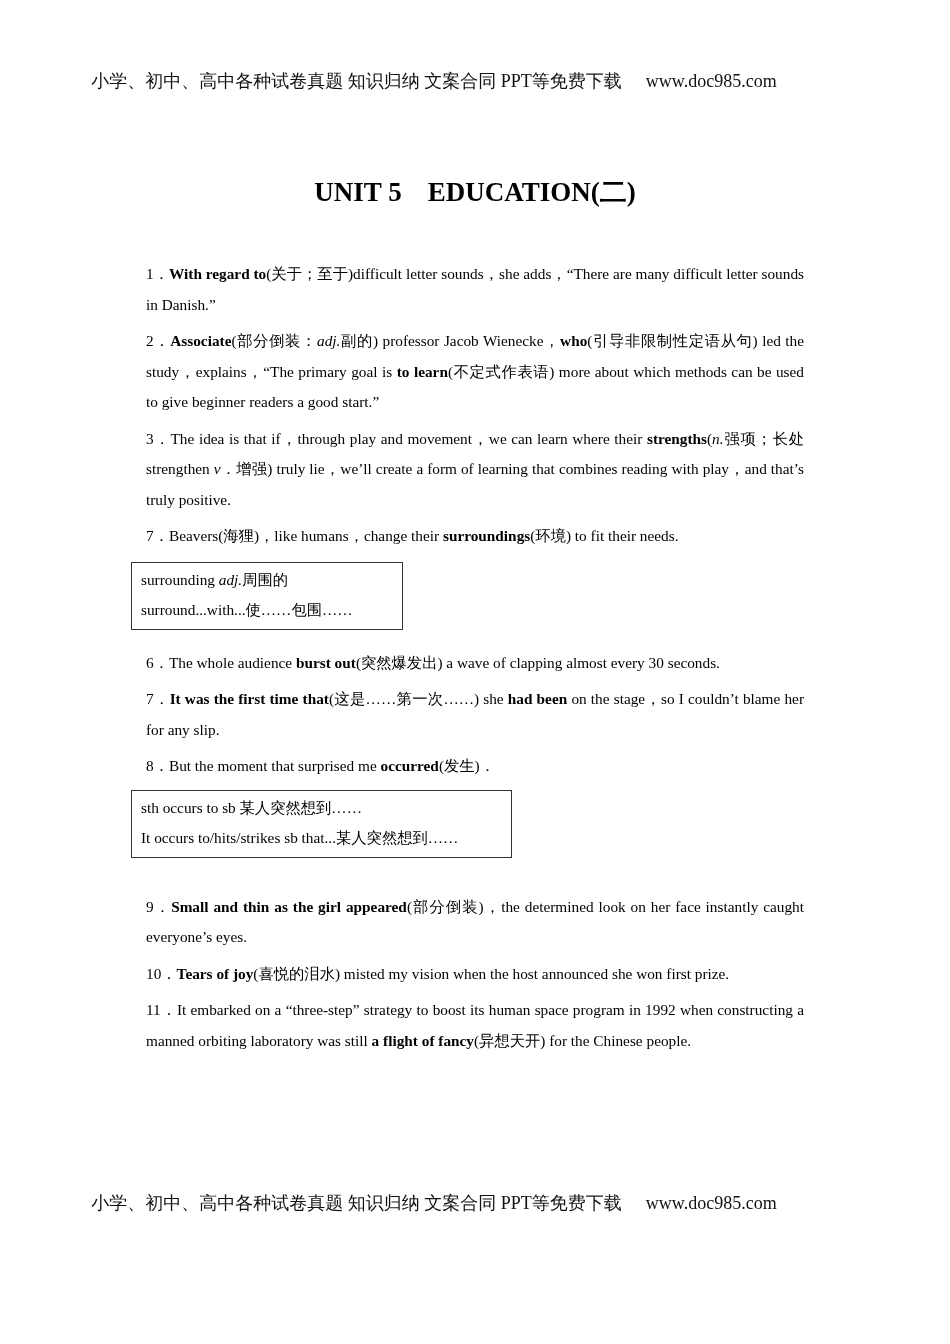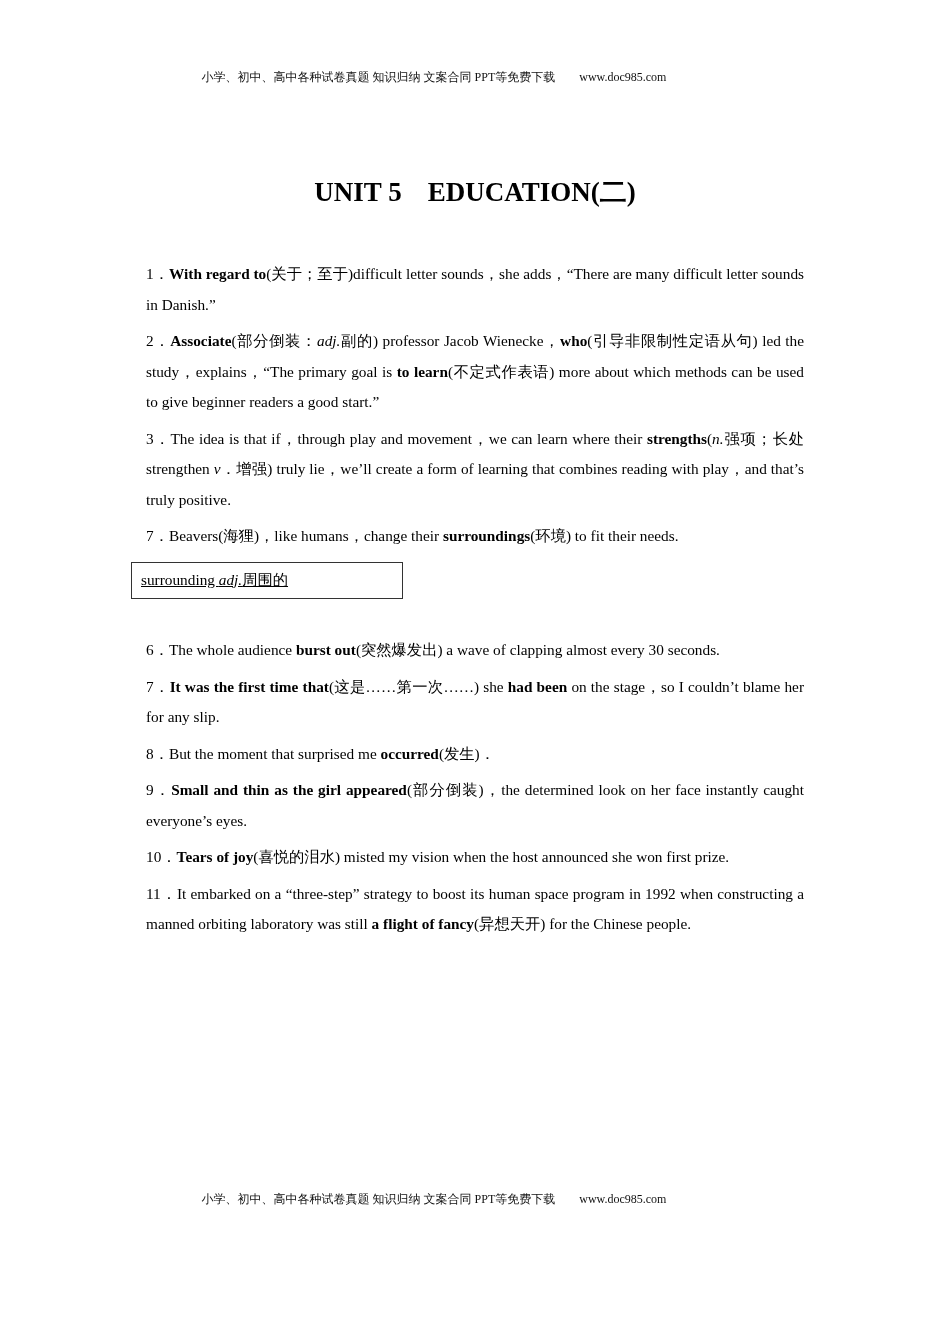--- a/index.html
+++ b/index.html
@@ -1,31 +1,31 @@
 <!DOCTYPE html>
 <html><head>
 <meta charset="utf-8">
 <style>
   html, body { margin: 0; padding: 0; background: #ffffff; }
   body { width: 950px; height: 1344px; position: relative; overflow: hidden;
          font-family: "Liberation Serif", "DejaVu Serif", serif; color: #000; }
   .header, .footer { position: absolute; left: 0; width: 868px; text-align: center;
-         font-size: 12px; color: #111; }
+         font-size: 18px; color: #111; }
   .header { top: 69px; }
   .footer { top: 1191px; }
   .header .site, .footer .site { margin-left: 24px; }
   .title { position: absolute; top: 174px; left: 0; width: 950px; text-align: center;
          font-size: 27px; font-weight: bold; letter-spacing: 0px; }
   .title .gap { display: inline-block; width: 26px; }
   .content { position: absolute; left: 140px; top: 253px; width: 670px; font-size: 15.3px; }
   .para { line-height: 30.5px; text-align: justify; margin: 6px; }
   .para b { font-weight: bold; }
   .box { border: 1px solid #333; padding: 2px 9px 3px 9px; display: inline-block;
          margin-left: -9px; line-height: 30.5px; font-size: 15.3px; }
-  .box1 { width: 252px; margin-top: 4px; margin-bottom: 30px; text-decoration: underline; }
+  .box1 { width: 252px; margin-top: 4px; margin-bottom: 12px; }
   .box2 { width: 361px; margin-top: 2px; margin-bottom: 28px; }
   .box-line { display: block; }
 </style>
 </head>
 <body>
 
 <div class="header">
   <span>小学、初中、高中各种试卷真题 知识归纳 文案合同 PPT等免费下载</span><span class="site">www.doc985.com</span>
 </div>
 
@@ -35,26 +35,31 @@
 
 <div class="content">
   <div id="group1">
       <p class="para"><span>1．</span><b>With regard to</b><span>(关于；至于)difficult letter sounds，she adds，“There are many difficult letter sounds in Danish.”</span></p>
       <p class="para"><span>2．</span><b>Associate</b><span>(部分倒装：</span><i>adj.</i><span>副的) professor Jacob Wienecke，</span><b>who</b><span>(引导非限制性定语从句) led the study，explains，“The primary goal is </span><b>to learn</b><span>(不定式作表语) more about which methods can be used to give beginner readers a good start.”</span></p>
       <p class="para"><span>3．The idea is that if，through play and movement，we can learn where their </span><b>strengths</b><span>(</span><i>n.</i><span>强项；长处  strengthen </span><i>v</i><span>．增强) truly lie，we’ll create a form of learning that combines reading with play，and that’s truly positive.</span></p>
       <p class="para"><span>7．Beavers(海狸)，like humans，change their </span><b>surroundings</b><span>(环境) to fit their needs.</span></p>
     </div>
   <div class="box box1">
     <span class="box-line"><span>surrounding </span><i>adj.</i><span>周围的</span></span>
+    <span class="box-line">surround...with...使……包围……</span>
   </div>
   <div id="group2">
       <p class="para"><span>6．The whole audience </span><b>burst out</b><span>(突然爆发出) a wave of clapping almost every 30 seconds.</span></p>
       <p class="para"><span>7．</span><b>It was the first time that</b><span>(这是……第一次……) she </span><b>had been</b><span> on the stage，so I couldn’t blame her for any slip.</span></p>
       <p class="para"><span>8．But the moment that surprised me </span><b>occurred</b><span>(发生)．</span></p>
     </div>
+  <div class="box box2">
+    <span class="box-line">sth occurs to sb 某人突然想到……</span>
+    <span class="box-line">It occurs to/hits/strikes sb that...某人突然想到……</span>
+  </div>
   <div id="group3">
       <p class="para"><span>9．</span><b>Small and thin as the girl appeared</b><span>(部分倒装)，the determined look on her face instantly caught everyone’s eyes.</span></p>
       <p class="para"><span>10．</span><b>Tears of joy</b><span>(喜悦的泪水) misted my vision when the host announced she won first prize.</span></p>
       <p class="para"><span>11．It embarked on a “three-step” strategy to boost its human space program in 1992 when constructing a manned orbiting laboratory was still </span><b>a flight of fancy</b><span>(异想天开) for the Chinese people.</span></p>
     </div>
 </div>
 
 <div class="footer">
   <span>小学、初中、高中各种试卷真题 知识归纳 文案合同 PPT等免费下载</span><span class="site">www.doc985.com</span>
 </div>

